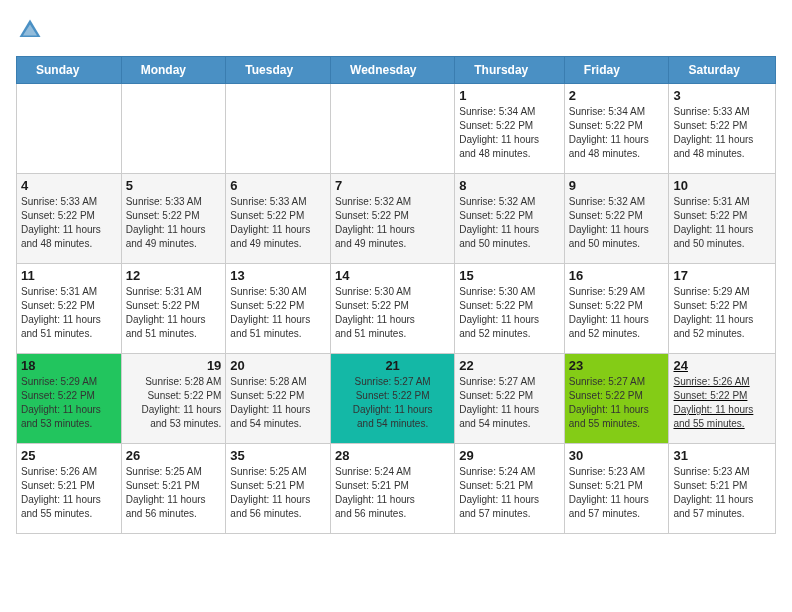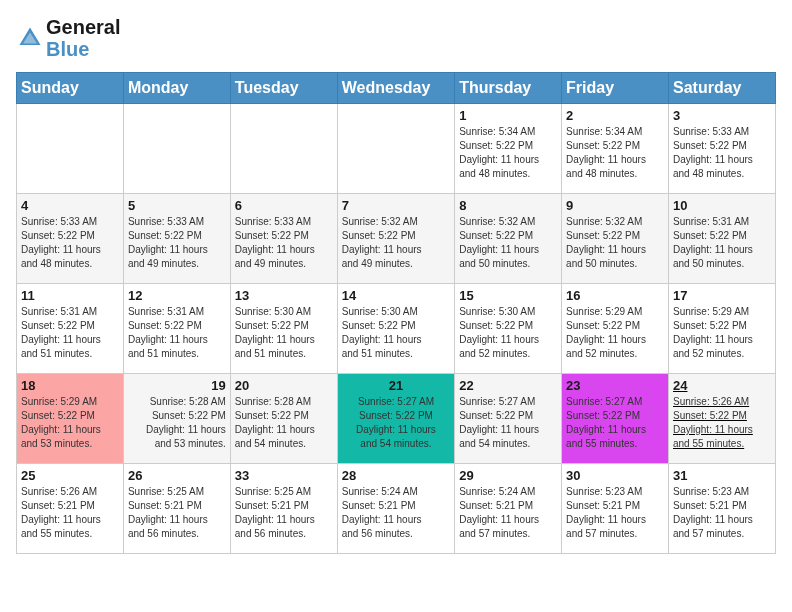--- a/index.html
+++ b/index.html
@@ -38,23 +38,23 @@
       color: #555;
     }
     .calendar {
       width: 100%;
       border-collapse: collapse;
       font-size: 11px;
     }
     .calendar th {
       background: #4a90c4;
       color: #fff;
-      padding: 6px 4px;
+      padding: 6px 19px;
       text-align: left;
-      font-size: 16px;
+      font-size: 12px;
       border: 1px solid #3a7db0;
     }
     .calendar td {
       border: 1px solid #ccc;
       vertical-align: top;
       padding: 4px;
       height: 90px;
       background: #fff;
     }
     .calendar tr:nth-child(even) td {
@@ -77,26 +77,20 @@
   </style>
 </head>
 <body>
 
 <div class="header">
   <div class="logo">
     <svg class="logo-icon" viewBox="0 0 40 40">
       <polygon points="20,5 35,30 5,30" fill="#4a90c4"></polygon>
       <polygon points="20,12 30,28 10,28" fill="#fff" opacity="0.4"></polygon>
     </svg>
-    <div>
-      <div style="font-size:20px;font-weight:bold;line-height:1.1;">
-        <span style="color:#1a1a1a;">General</span><br>
-        <span style="color:#4a90c4;">Blue</span>
-      </div>
-    </div>
   </div>
   <div class="title-block">
     <div class="main-title"></div>
     <div class="subtitle"></div>
   </div>
 </div>
 
 <table class="calendar">
   <thead>
     <tr>
@@ -233,21 +227,21 @@
         </td>
         <td>
           <div class="day-num">17</div>
           <div class="day-info" style="white-space: pre-line;">Sunrise: 5:29 AM
 Sunset: 5:22 PM
 Daylight: 11 hours
 and 52 minutes.</div>
         </td>
       </tr>
       <tr>
-        <td style="background: #fca5a5;">
+        <td style="background: #22c55e;">
           <div class="day-num">18</div>
           <div class="day-info" style="white-space: pre-line;">Sunrise: 5:29 AM
 Sunset: 5:22 PM
 Daylight: 11 hours
 and 53 minutes.</div>
         </td>
         <td style="background: rgb(245, 245, 245); text-align: right;">
           <div class="day-num">19</div>
           <div class="day-info" style="white-space: pre-line;">Sunrise: 5:28 AM
 Sunset: 5:22 PM
@@ -268,21 +262,21 @@
 Daylight: 11 hours
 and 54 minutes.</div>
         </td>
         <td style="background: rgb(245, 245, 245);">
           <div class="day-num">22</div>
           <div class="day-info" style="white-space: pre-line;">Sunrise: 5:27 AM
 Sunset: 5:22 PM
 Daylight: 11 hours
 and 54 minutes.</div>
         </td>
-        <td style="background: #d946ef;">
+        <td style="background: #84cc16;">
           <div class="day-num">23</div>
           <div class="day-info" style="white-space: pre-line;">Sunrise: 5:27 AM
 Sunset: 5:22 PM
 Daylight: 11 hours
 and 55 minutes.</div>
         </td>
         <td style="background: rgb(245, 245, 245); text-decoration: underline;">
           <div class="day-num">24</div>
           <div class="day-info" style="white-space: pre-line;">Sunrise: 5:26 AM
 Sunset: 5:22 PM
@@ -299,21 +293,21 @@
 and 55 minutes.</div>
         </td>
         <td>
           <div class="day-num">26</div>
           <div class="day-info" style="white-space: pre-line;">Sunrise: 5:25 AM
 Sunset: 5:21 PM
 Daylight: 11 hours
 and 56 minutes.</div>
         </td>
         <td>
-          <div class="day-num">33</div>
+          <div class="day-num">35</div>
           <div class="day-info" style="white-space: pre-line;">Sunrise: 5:25 AM
 Sunset: 5:21 PM
 Daylight: 11 hours
 and 56 minutes.</div>
         </td>
         <td>
           <div class="day-num">28</div>
           <div class="day-info" style="white-space: pre-line;">Sunrise: 5:24 AM
 Sunset: 5:21 PM
 Daylight: 11 hours

